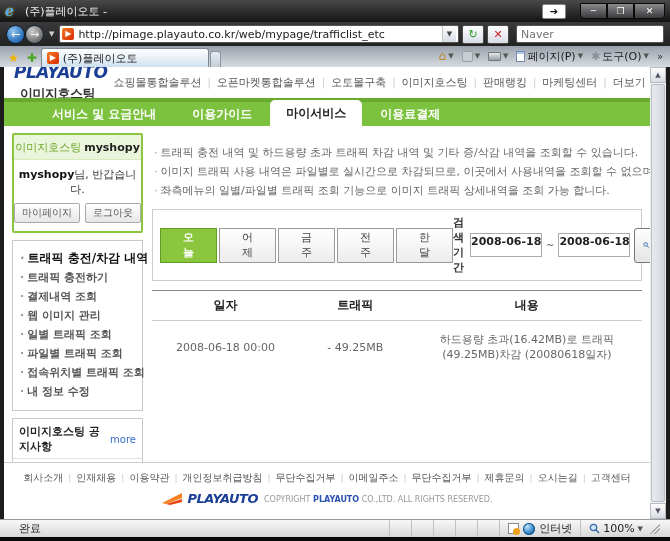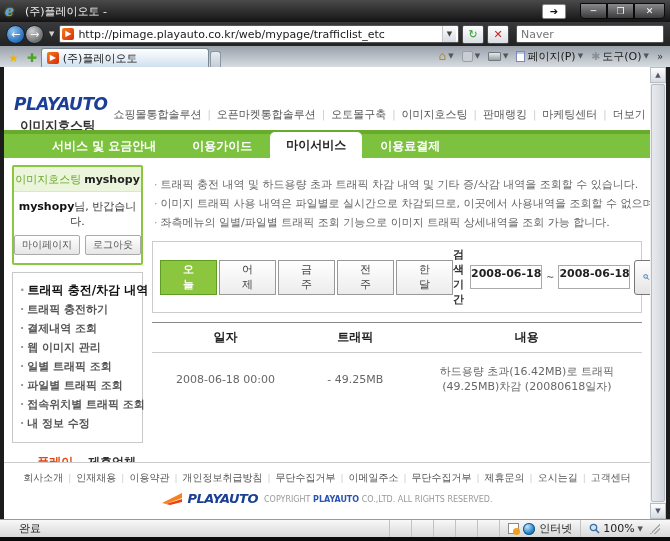--- a/index.html
+++ b/index.html
@@ -47,21 +47,21 @@
   .house { color:#b98a2e; font-size:12px; }
   .feeds { width:11px; height:11px; background:#c9ced4; border:1px solid #9aa0a8; border-radius:2px; }
   .printer { width:13px; height:9px; background:linear-gradient(#e8e8e8,#9aa0a6); border:1px solid #707880; border-radius:1px; }
   .pageicon { width:9px; height:11px; background:#fff; border:1px solid #7a88b8; box-shadow:inset 0 2px 0 #aecae8; }
   .gear { color:#8a9098; font-size:11px; }
 
   
   .viewport { height:452px; display:flex; background:#1c1c1c; padding-left:4px; }
   .page { width:646px; background:#fff; overflow:hidden; position:relative; }
 
-  .pagehead { height:31px; display:flex; align-items:center; padding:0 10px; background:#fff;margin-top:32px; }
+  .pagehead { height:31px; display:flex; align-items:center; padding:0 10px; background:#fff; }
   .sitelogo { font:bold italic 17px/20px "DejaVu Sans",sans-serif; color:#1b3f94; letter-spacing:-0.5px; }
   .sitelogo-suffix { font-weight:bold; font-size:13px; color:#333; margin-left:6px; font-style:normal; }
   .toplinks { flex:1; display:flex; justify-content:flex-end; align-items:center; }
   .toplink { font-size:11px; color:#555; padding:0 6px; white-space:nowrap; }
   .toplink-sep { color:#ccc; font-size:10px; }
 
   
   .greennav { position:relative; height:28px; background:#7cc23e; }
   .greennav::before { content:""; position:absolute; top:0; left:0; right:0; height:4px; background:#68ab2c; }
   .navtabs { position:absolute; top:4px; left:30px; display:flex; height:24px; align-items:stretch; }
@@ -268,28 +268,20 @@
             <div class="menuitem active"><span class="dot">·</span><span>트래픽 충전/차감 내역</span></div>
             <div class="menuitem"><span class="dot">·</span><span>트래픽 충전하기</span></div>
             <div class="menuitem"><span class="dot">·</span><span>결제내역 조회</span></div>
             <div class="menuitem"><span class="dot">·</span><span>웹 이미지 관리</span></div>
             <div class="menuitem"><span class="dot">·</span><span>일별 트래픽 조회</span></div>
             <div class="menuitem"><span class="dot">·</span><span>파일별 트래픽 조회</span></div>
             <div class="menuitem"><span class="dot">·</span><span>접속위치별 트래픽 조회</span></div>
             <div class="menuitem"><span class="dot">·</span><span>내 정보 수정</span></div>
           </div>
 
-          <div class="partner">
-            <svg width="24" height="14" viewBox="0 0 24 14">
-                <polygon points="0,7 11,0 11,14" fill="#111"></polygon>
-                <rect x="11" y="3" width="10" height="8" rx="4" fill="#111"></rect>
-              </svg>
-            <span class="partner-brand">플레이오토</span>
-            <span class="partner-label">제휴업체현황</span>
-          </div>
 
           <div class="noticebox">
             <div class="noticehead">
               <span class="noticetitle">이미지호스팅 공지사항</span>
               <span class="noticemore">more</span>
             </div>
             <div class="noticelist">
               <div class="noticeitem">옥션프리미엄 쿠폰 이벤트 ..</div>
 
             </div>

